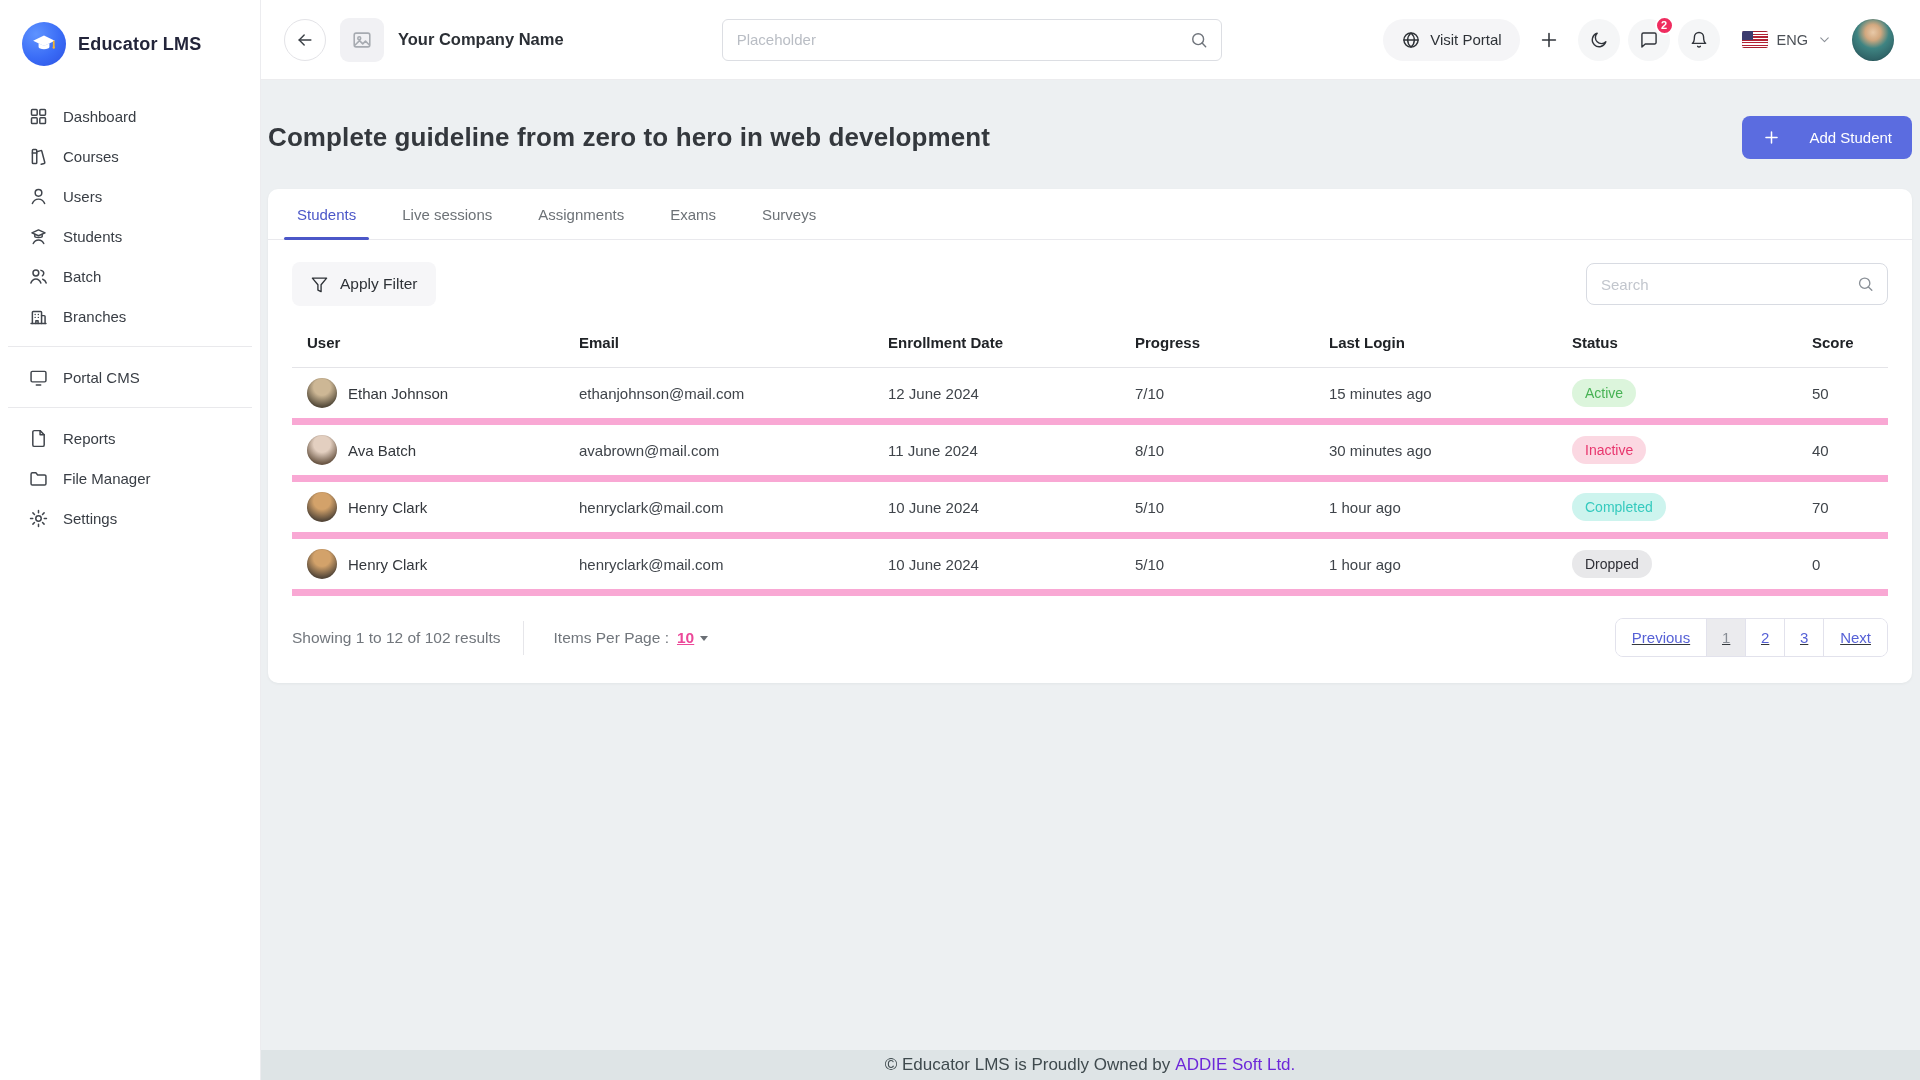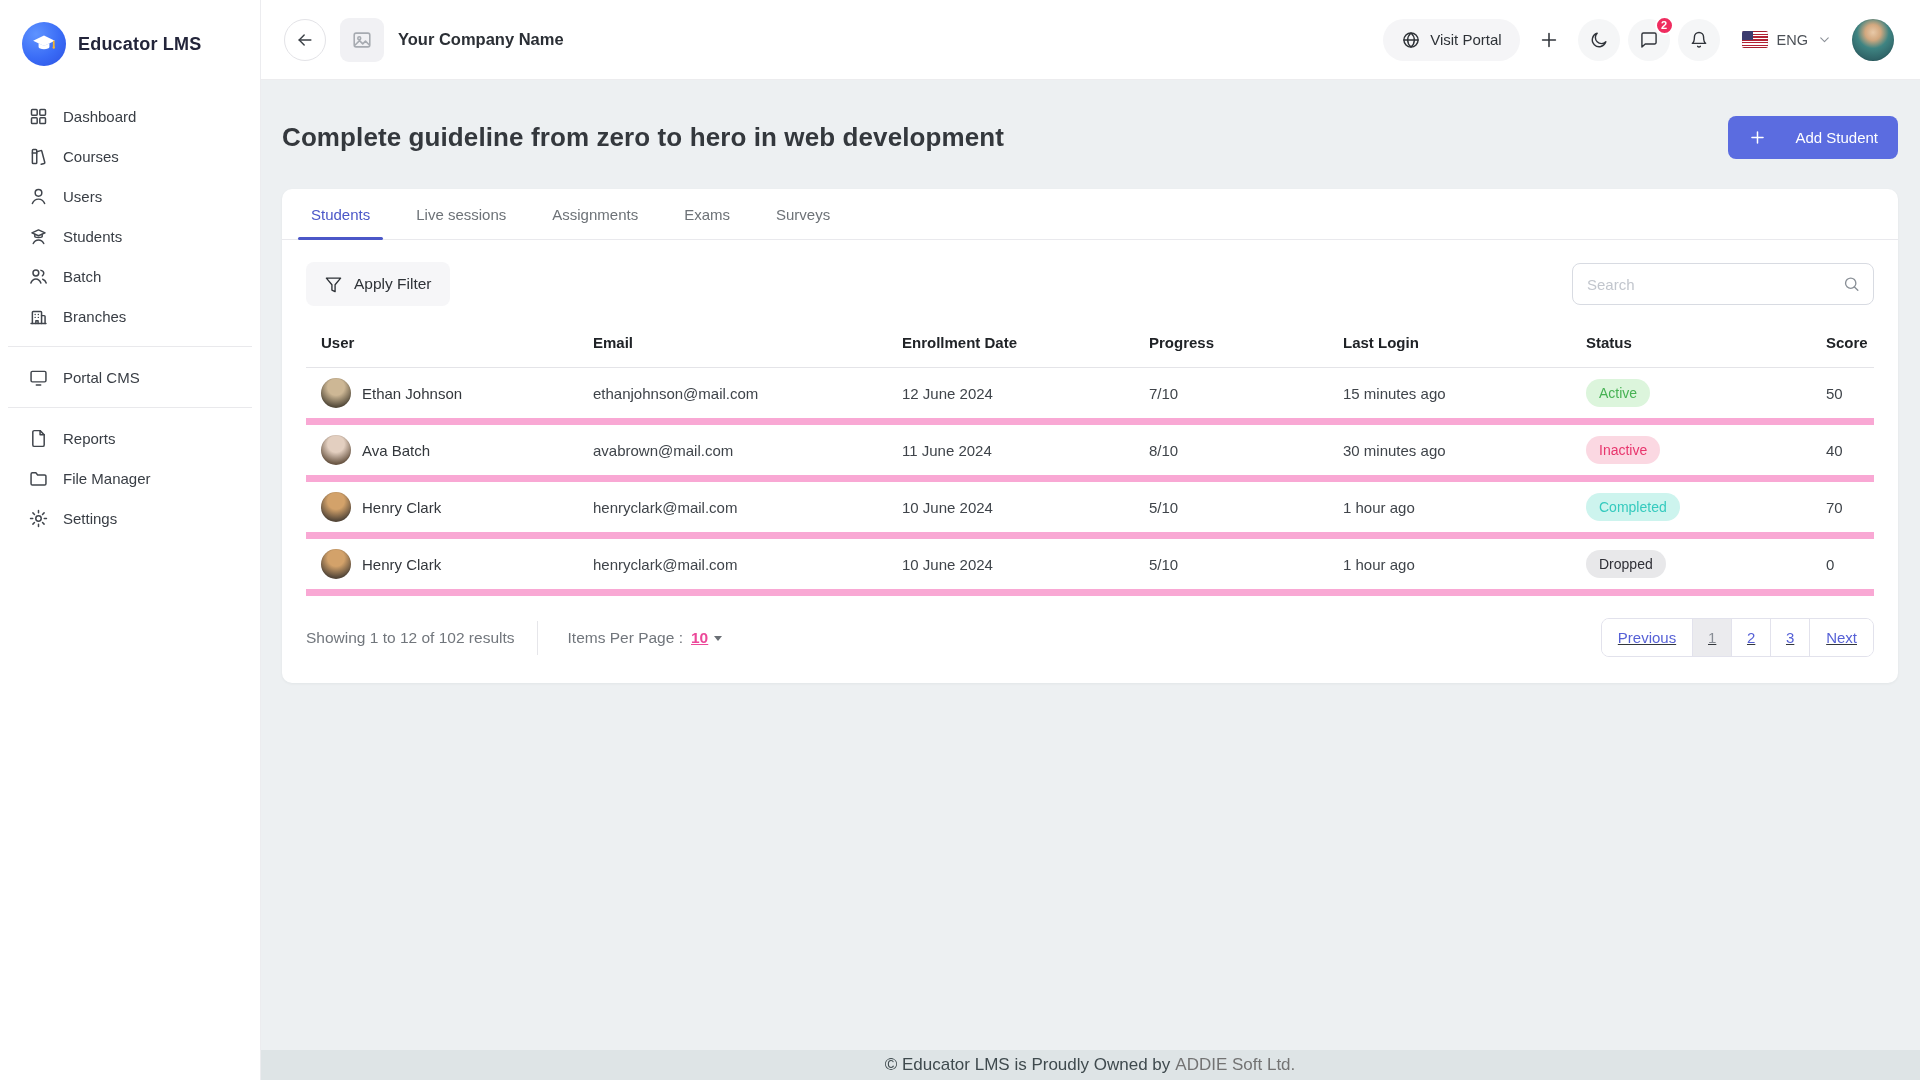--- a/index.html
+++ b/index.html
@@ -39,21 +39,21 @@
   .chat-wrap { position:relative; }
   .chat-badge { position:absolute; top:-3px; right:-4px; min-width:19px; height:19px; border-radius:10px; background:#ef2c5f; color:#fff; font-size:11px; font-weight:700; display:flex; align-items:center; justify-content:center; padding:0 4px; border:2px solid #fff; }
   .lang { display:flex; align-items:center; gap:9px; margin-left:22px; cursor:pointer; }
   .flag { width:26px; height:17px; border-radius:2px; position:relative; overflow:hidden; background:repeating-linear-gradient(180deg,#b22234 0 1.4px,#ffffff 1.4px 2.7px); box-shadow:0 0 0 1px rgba(0,0,0,.06) inset; }
   .flag::before { content:""; position:absolute; left:0; top:0; width:11px; height:9px; background:#3c3b6e; }
   .lang-label { font-size:14.5px; color:#4c5157; }
   .lang .chev { color:#8b9097; }
   .top-avatar { width:42px; height:42px; border-radius:50%; margin-left:20px; cursor:pointer; background:radial-gradient(circle at 50% 32%, #e8c9a8 0%, #d2a87f 22%, #3f8482 45%, #2e6165 78%, #27555a 100%); box-shadow:0 0 0 1px rgba(0,0,0,.05) inset; }
 
   
-  .content { flex:1; background:#edf0f2; padding:24px 22px 0; min-height:0; }
+  .content { flex:1; background:#edf0f2; padding:24px 8px 0; min-height:0; }
   .title-row { display:flex; align-items:center; justify-content:space-between; margin:12px 0 30px; }
   .page-title { font-size:26px; font-weight:600; color:#34383d; letter-spacing:.1px; }
   .add-student { background:#5b6ce0; color:#fff; border:none; height:43px; border-radius:8px; display:flex; align-items:center; gap:28px; padding:0 20px; font-size:15px; font-family:inherit; cursor:pointer; }
 
   .card { background:#fff; border-radius:10px; box-shadow:0 1px 3px rgba(25,30,40,.05); }
 
   .tabs { display:flex; gap:40px; padding:0 26px; border-bottom:1px solid #e9e9ed; }
   .tab { position:relative; padding:17px 3px 16px; font-size:15px; color:#6d7277; cursor:pointer; }
   .tab.active { color:#4b57c8; }
   .tab.active::after { content:""; position:absolute; left:-10px; right:-10px; bottom:-1px; height:3px; background:#4b57c8; border-radius:2px; }
@@ -84,21 +84,21 @@
   .ipp { display:flex; align-items:center; gap:8px; font-size:15.5px; color:#71767c; }
   .ipp-value { color:#ec4899; font-weight:600; display:flex; align-items:center; gap:6px; cursor:pointer;text-decoration:underline; }
   .caret-down { width:0; height:0; border-left:4.5px solid transparent; border-right:4.5px solid transparent; border-top:5px solid #6a6f75; margin-top:2px; }
   .pagination { margin-left:auto; display:flex; border:1px solid #e2e2ec; border-radius:8px; overflow:hidden; height:39px;text-decoration:underline; }
   .page-btn { display:flex; align-items:center; justify-content:center; padding:0 16px; font-size:15px; color:#5661d6; background:#fff; cursor:pointer; border-left:1px solid #e2e2ec; min-width:39px; }
   .page-btn:first-child { border-left:none; }
   .page-btn.num { padding:0; width:39px; }
   .page-btn.current { background:#ebebee; color:#878c95; }
 
   .footband { height:30px; background:#dee4e6; display:flex; align-items:center; justify-content:center; font-size:17px; color:#3f4a4e; gap:5px; }
-  .footband a { color:#737373; text-decoration:none; cursor:pointer; }
+  .footband a { color:#6d28d9; text-decoration:none; cursor:pointer; }
 </style>
 </head>
 <body>
 
 <div class="app">
 
   <aside class="sidebar">
     <div class="logo-row">
       <div class="logo-badge">
         <svg width="26" height="26" viewBox="0 0 24 24">
@@ -239,20 +239,29 @@
       </button>
       <div class="company-logo">
         <svg class="stroke-ic" width="22" height="22" viewBox="0 0 24 24">
             <rect x="3.5" y="4.5" width="17" height="15" rx="2"></rect>
             <circle cx="9" cy="10" r="1.6"></circle>
             <path d="M4.5 17.5l4.8-4.8 3.5 3.5 3-3 3.7 3.7"></path>
           </svg>
       </div>
       <div class="company-name">Your Company Name</div>
 
+      <div class="top-search">
+        <input type="text" placeholder="Placeholder" style="">
+        <span class="search-ic-abs">
+          <svg class="stroke-ic" width="20" height="20" viewBox="0 0 24 24">
+              <circle cx="11" cy="11" r="6.5"></circle>
+              <path d="M20 20l-4.3-4.3"></path>
+            </svg>
+        </span>
+      </div>
 
       <div class="top-right">
         <div class="visit-portal">
           <svg class="stroke-ic" width="20" height="20" viewBox="0 0 24 24">
               <circle cx="12" cy="12" r="8.5"></circle>
               <path d="M3.5 12h17"></path>
               <path d="M12 3.5c2.6 2.3 4 5.2 4 8.5s-1.4 6.2-4 8.5c-2.6-2.3-4-5.2-4-8.5s1.4-6.2 4-8.5z"></path>
             </svg>
           <span>Visit Portal</span>
         </div>

